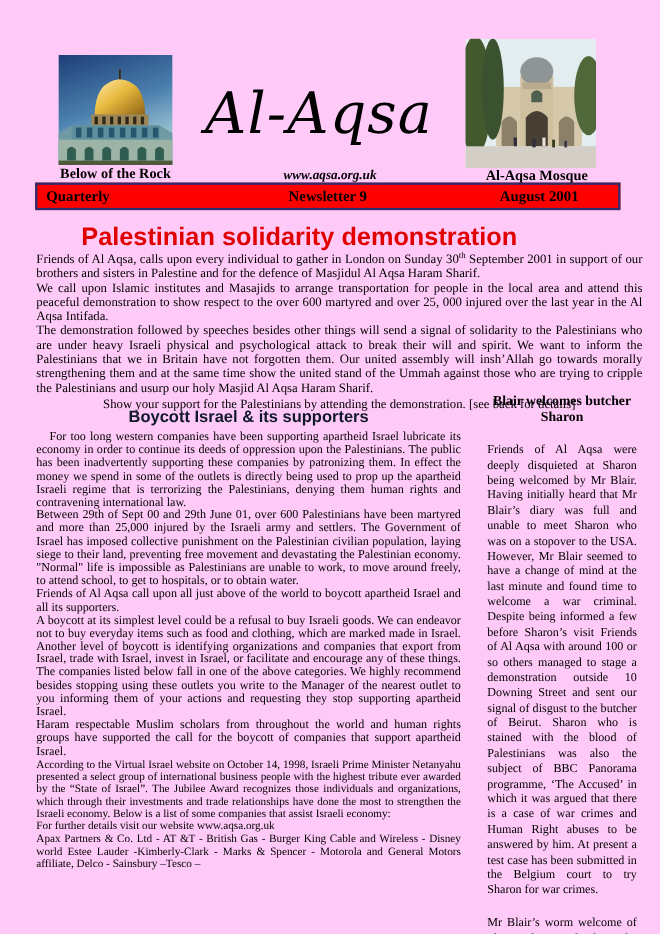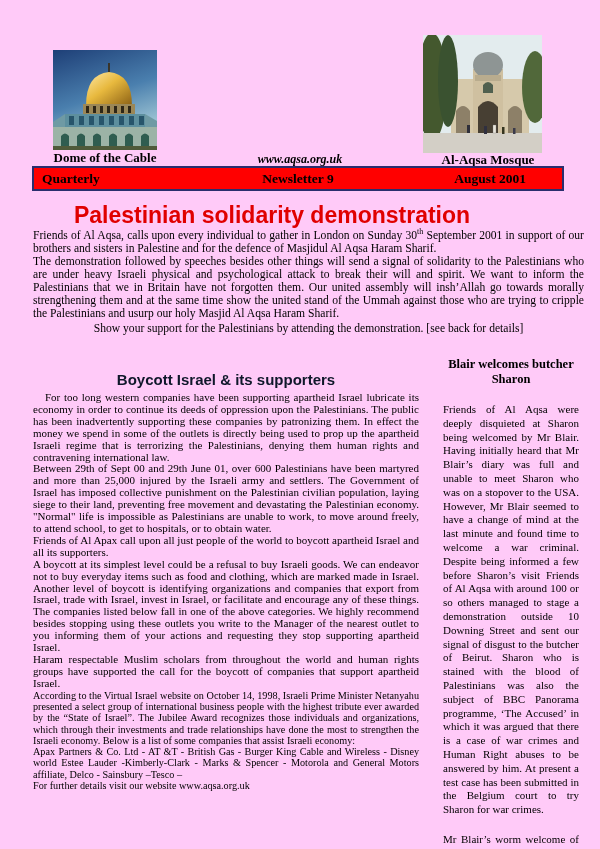--- a/index.html
+++ b/index.html
@@ -86,20 +86,21 @@
       <path d="M8 96 v-10 q4 -5 8 0 v10 Z" fill="#2f5d50"></path>
       <path d="M24 96 v-10 q4 -5 8 0 v10 Z" fill="#2f5d50"></path>
       <path d="M40 96 v-10 q4 -5 8 0 v10 Z" fill="#2f5d50"></path>
       <path d="M56 96 v-10 q4 -5 8 0 v10 Z" fill="#2f5d50"></path>
       <path d="M72 96 v-10 q4 -5 8 0 v10 Z" fill="#2f5d50"></path>
       <path d="M88 96 v-10 q4 -5 8 0 v10 Z" fill="#2f5d50"></path>
       <rect x="0" y="96" width="104" height="4" fill="#4f5a3a"></rect>
     </svg>
   </div>
 
+  <div class="masthead-title">Al-Aqsa</div>
 
   <div class="photo photo-right">
     <svg viewBox="0 0 119 118" preserveAspectRatio="none">
       <rect width="119" height="118" fill="#e3ecee"></rect>
       <rect x="28" y="44" width="78" height="54" fill="#d6c9ab"></rect>
       <rect x="50" y="34" width="30" height="64" fill="#cfc0a0"></rect>
       <ellipse cx="65" cy="30" rx="15" ry="13" fill="#8e9594"></ellipse>
       <rect x="52" y="40" width="26" height="6" fill="#b9ac8e"></rect>
       <path d="M60 58 v-8 q5 -6 10 0 v8 Z" fill="#50604f"></path>
       <path d="M55 98 v-26 q10 -12 20 0 v26 Z" fill="#473f33"></path>
@@ -110,48 +111,49 @@
       <ellipse cx="112" cy="52" rx="13" ry="36" fill="#51683a"></ellipse>
       <rect x="0" y="98" width="119" height="20" fill="#d3cfc6"></rect>
       <rect x="44" y="90" width="3" height="8" fill="#2f2f3a"></rect>
       <rect x="61" y="91" width="3" height="8" fill="#30303f"></rect>
       <rect x="70" y="90" width="3" height="8" fill="#e8e4da" stroke="#777" stroke-width="0.3"></rect>
       <rect x="79" y="92" width="2.5" height="7" fill="#35351f"></rect>
       <rect x="90" y="93" width="2.5" height="6" fill="#3a3a4a"></rect>
     </svg>
   </div>
 
-  <div class="caption caption-left">Dome of the Cable</div>
+  <div class="caption caption-left">Below of the Rock</div>
   <div class="website">www.aqsa.org.uk</div>
   <div class="caption caption-right">Al-Aqsa Mosque</div>
 
   <div class="issue-bar">
     <span class="ib-left">Quarterly</span>
     <span class="ib-center">Newsletter 9</span>
     <span class="ib-right">August 2001</span>
   </div>
 
   <h1 class="headline">Palestinian solidarity demonstration</h1>
 
   <section class="lead">
     <p class="just"><span>Friends of Al Aqsa, calls upon every individual to gather in London on Sunday 30</span><sup>th</sup><span> September 2001 in support of our brothers and sisters in Palestine and for the defence of Masjidul Al Aqsa Haram Sharif.</span></p>
+    <p class="just">We call upon Islamic institutes and Masajids to arrange transportation for people in the local area and attend this peaceful demonstration to show respect to the over 600 martyred and over 25, 000 injured over the last year in the Al Aqsa Intifada.</p>
     <p class="just">The demonstration followed by speeches besides other things will send a signal of solidarity to the Palestinians who are under heavy Israeli physical and psychological attack to break their will and spirit. We want to inform the Palestinians that we in Britain have not forgotten them. Our united assembly will insh’Allah go towards morally strengthening them and at the same time show the united stand of the Ummah against those who are trying to cripple the Palestinians and usurp our holy Masjid Al Aqsa Haram Sharif.</p>
     <p class="cta">Show your support for the Palestinians by attending the demonstration. [see back for details]</p>
   </section>
 
   <section class="col-left">
     <h2>Boycott Israel &amp; its supporters</h2>
     <p class="just indent">For too long western companies have been supporting apartheid Israel lubricate its economy in order to continue its deeds of oppression upon the Palestinians. The public has been inadvertently supporting these companies by patronizing them. In effect the money we spend in some of the outlets is directly being used to prop up the apartheid Israeli regime that is terrorizing the Palestinians, denying them human rights and contravening international law.</p>
     <p class="just">Between 29th of Sept 00 and 29th June 01, over 600 Palestinians have been martyred and more than 25,000 injured by the Israeli army and settlers. The Government of Israel has imposed collective punishment on the Palestinian civilian population, laying siege to their land, preventing free movement and devastating the Palestinian economy. "Normal" life is impossible as Palestinians are unable to work, to move around freely, to attend school, to get to hospitals, or to obtain water.</p>
-    <p class="just">Friends of Al Apax call upon all just people of the world to boycott apartheid Israel and all its supporters.</p>
+    <p class="just">Friends of Al Aqsa call upon all just above of the world to boycott apartheid Israel and all its supporters.</p>
     <p class="just">A boycott at its simplest level could be a refusal to buy Israeli goods. We can endeavor not to buy everyday items such as food and clothing, which are marked made in Israel. Another level of boycott is identifying organizations and companies that export from Israel, trade with Israel, invest in Israel, or facilitate and encourage any of these things. The companies listed below fall in one of the above categories. We highly recommend besides stopping using these outlets you write to the Manager of the nearest outlet to you informing them of your actions and requesting they stop supporting apartheid Israel.</p>
     <p class="just">Haram respectable Muslim scholars from throughout the world and human rights groups have supported the call for the boycott of companies that support apartheid Israel.</p>
     <p class="small just">According to the Virtual Israel website on October 14, 1998, Israeli Prime Minister Netanyahu presented a select group of international business people with the highest tribute ever awarded by the “State of Israel”. The Jubilee Award recognizes those individuals and organizations, which through their investments and trade relationships have done the most to strengthen the Israeli economy. Below is a list of some companies that assist Israeli economy:</p>
+    <p class="small">For further details visit our website www.aqsa.org.uk</p>
     <p class="small just">Apax Partners &amp; Co. Ltd - AT &amp;T - British Gas - Burger King Cable and Wireless - Disney world Estee Lauder -Kimberly-Clark - Marks &amp; Spencer - Motorola and General Motors affiliate, Delco - Sainsbury –Tesco –</p>
-    <p class="small">For further details visit our website www.aqsa.org.uk</p>
   </section>
 
   <section class="col-right">
     <h3><span>Blair welcomes butcher</span><br><span>Sharon</span></h3>
     <p class="just">Friends of Al Aqsa were deeply disquieted at Sharon being welcomed by Mr Blair. Having initially heard that Mr Blair’s diary was full and unable to meet Sharon who was on a stopover to the USA. However, Mr Blair seemed to have a change of mind at the last minute and found time to welcome a war criminal. Despite being informed a few before Sharon’s visit Friends of Al Aqsa with around 100 or so others managed to stage a demonstration outside 10 Downing Street and sent our signal of disgust to the butcher of Beirut. Sharon who is stained with the blood of Palestinians was also the subject of BBC Panorama programme, ‘The Accused’ in which it was argued that there is a case of war crimes and Human Right abuses to be answered by him. At present a test case has been submitted in the Belgium court to try Sharon for war crimes.</p>
     <p class="just">Mr Blair’s worm welcome of Sharon has made him the friendliest partner in Europe, even Bush of America who is considered very close came second, as Sharon was shown a cold shoulder in public by Bush.</p>
   </section>
 
 </div>
 

